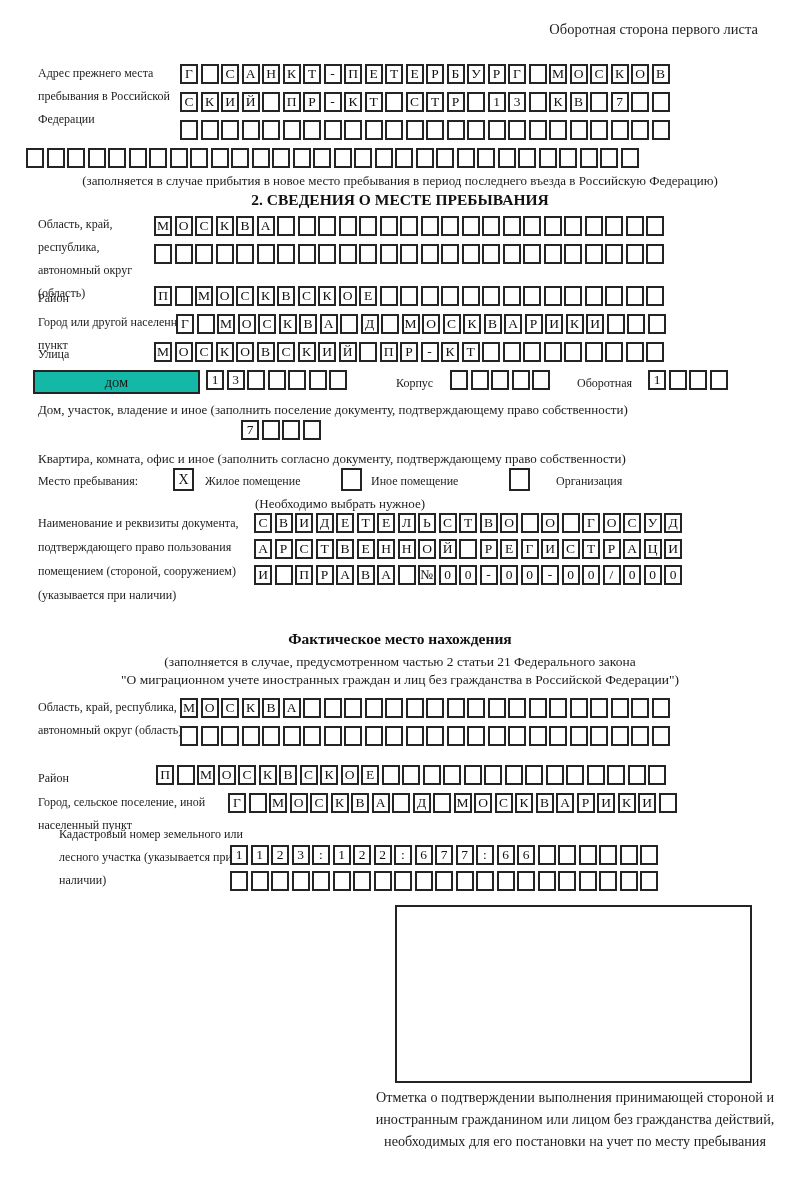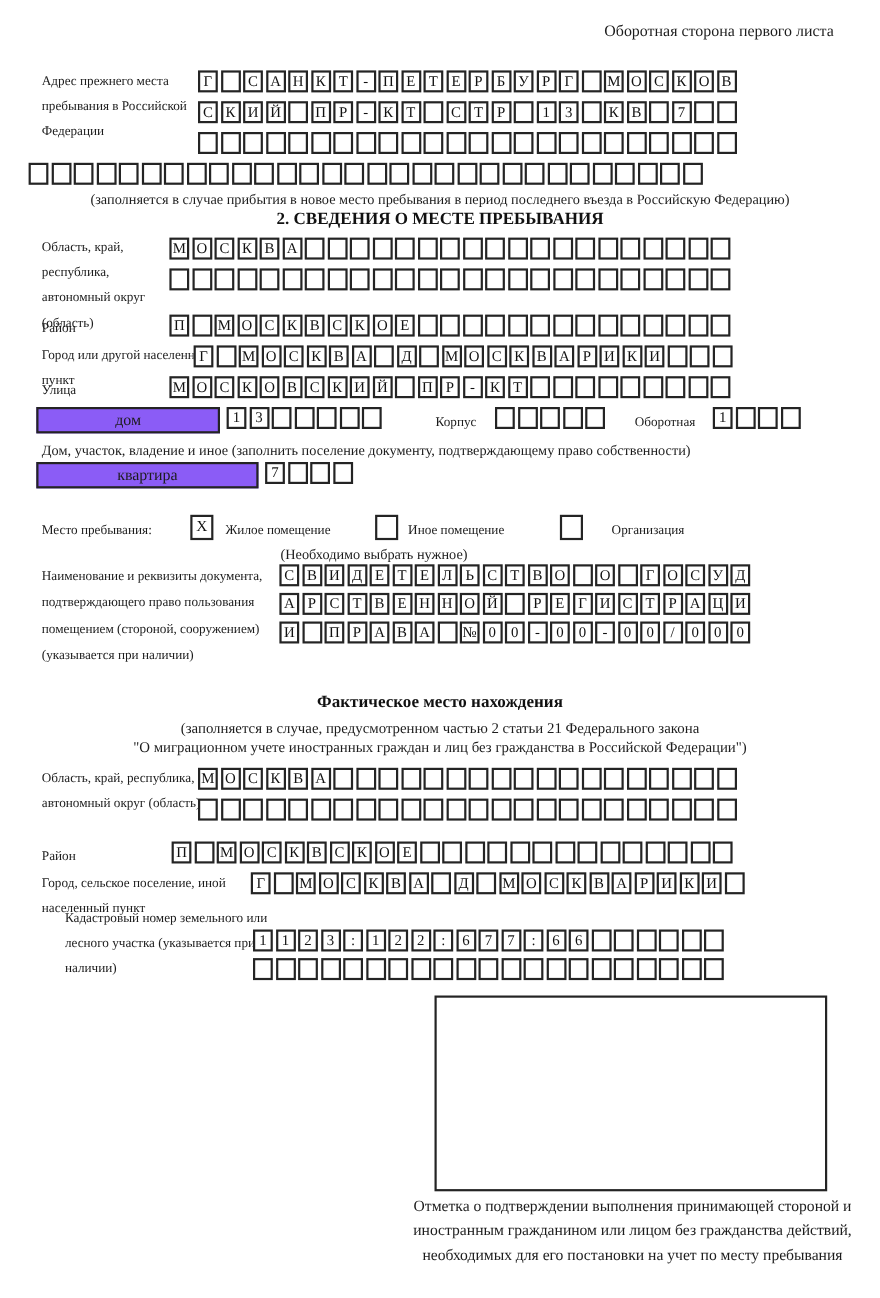--- a/index.html
+++ b/index.html
@@ -8,21 +8,21 @@
   .page { position:relative; width:800px; height:1180px; background:#ffffff; overflow:hidden; }
   .lbl   { position:absolute; font-size:12px; line-height:23px; color:#1c1c1c; }
   .note  { position:absolute; width:100%; text-align:center; font-size:13px; color:#1c1c1c; }
   .title { position:absolute; width:100%; text-align:center; font-size:15.5px; font-weight:bold; color:#111; }
 
   .cells { position:absolute; display:flex; gap:2.5px; }
   .cell  { width:18px; height:20px; border:2px solid #242424; background:#fff;
            display:flex; align-items:center; justify-content:center;
            font-size:13.5px; line-height:1; color:#111; }
 
-  .widebox { position:absolute; border:2px solid #242424; background:#8b5cf6;
+  .widebox { position:absolute; border:2px solid #242424; background:#14b8a6;
              display:flex; align-items:center; justify-content:center;
              font-size:14.5px; color:#1c1c1c; }
 
   .cb { position:absolute; width:21px; height:23px; border:2px solid #242424; background:#fff;
         display:flex; align-items:center; justify-content:center; font-size:14px; color:#111; }
 
   .stampbox { position:absolute; left:395px; top:905px; width:357px; height:178px;
               border:2px solid #242424; background:#fff; }
   .caption  { position:absolute; left:375px; top:1086px; width:400px; text-align:center;
               font-size:14.2px; line-height:22px; color:#1c1c1c; }
@@ -312,27 +312,27 @@
     </div>
   <div class="lbl" style="left:577px; top:372px;">Оборотная</div>
   <div class="cells" style="left:648px; top:370px;">
       <div class="cell">1</div>
       <div class="cell"></div>
       <div class="cell"></div>
       <div class="cell"></div>
     </div>
   <div class="lbl" style="left:38px; top:398px; font-size:13px;">Дом, участок, владение и иное (заполнить поселение документу, подтверждающему право собственности)</div>
 
-  <div class="widebox" style="left:33px; top:420px; width:202px; height:24px;">квартира</div>
   <div class="cells" style="left:241px; top:420px;">
       <div class="cell">7</div>
       <div class="cell"></div>
       <div class="cell"></div>
       <div class="cell"></div>
     </div>
+  <div class="lbl" style="left:38px; top:447px; font-size:13px;">Квартира, комната, офис и иное (заполнить согласно документу, подтверждающему право собственности)</div>
 
   <div class="lbl" style="left:38px; top:470px;">Место пребывания:</div>
   <div class="cb" style="left:173px; top:468px;">X</div>
   <div class="lbl" style="left:205px; top:470px;">Жилое помещение</div>
   <div class="cb" style="left:341px; top:468px;"></div>
   <div class="lbl" style="left:371px; top:470px;">Иное помещение</div>
   <div class="cb" style="left:509px; top:468px;"></div>
   <div class="lbl" style="left:556px; top:470px;">Организация</div>
   <div class="lbl" style="left:240px; top:492px; width:200px; text-align:center; font-size:13px;">(Необходимо выбрать нужное)</div>
 

